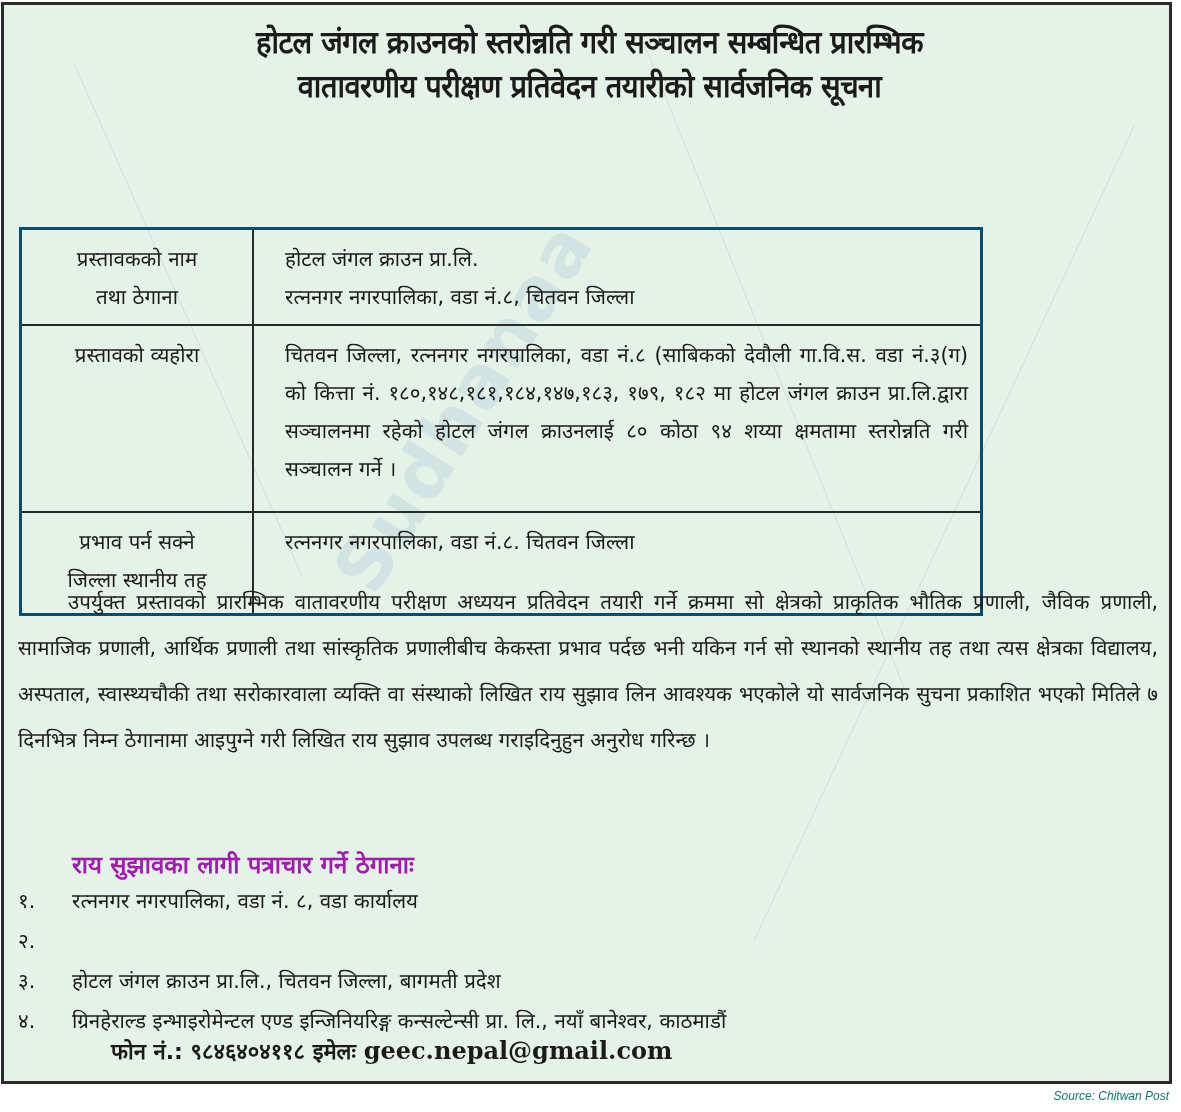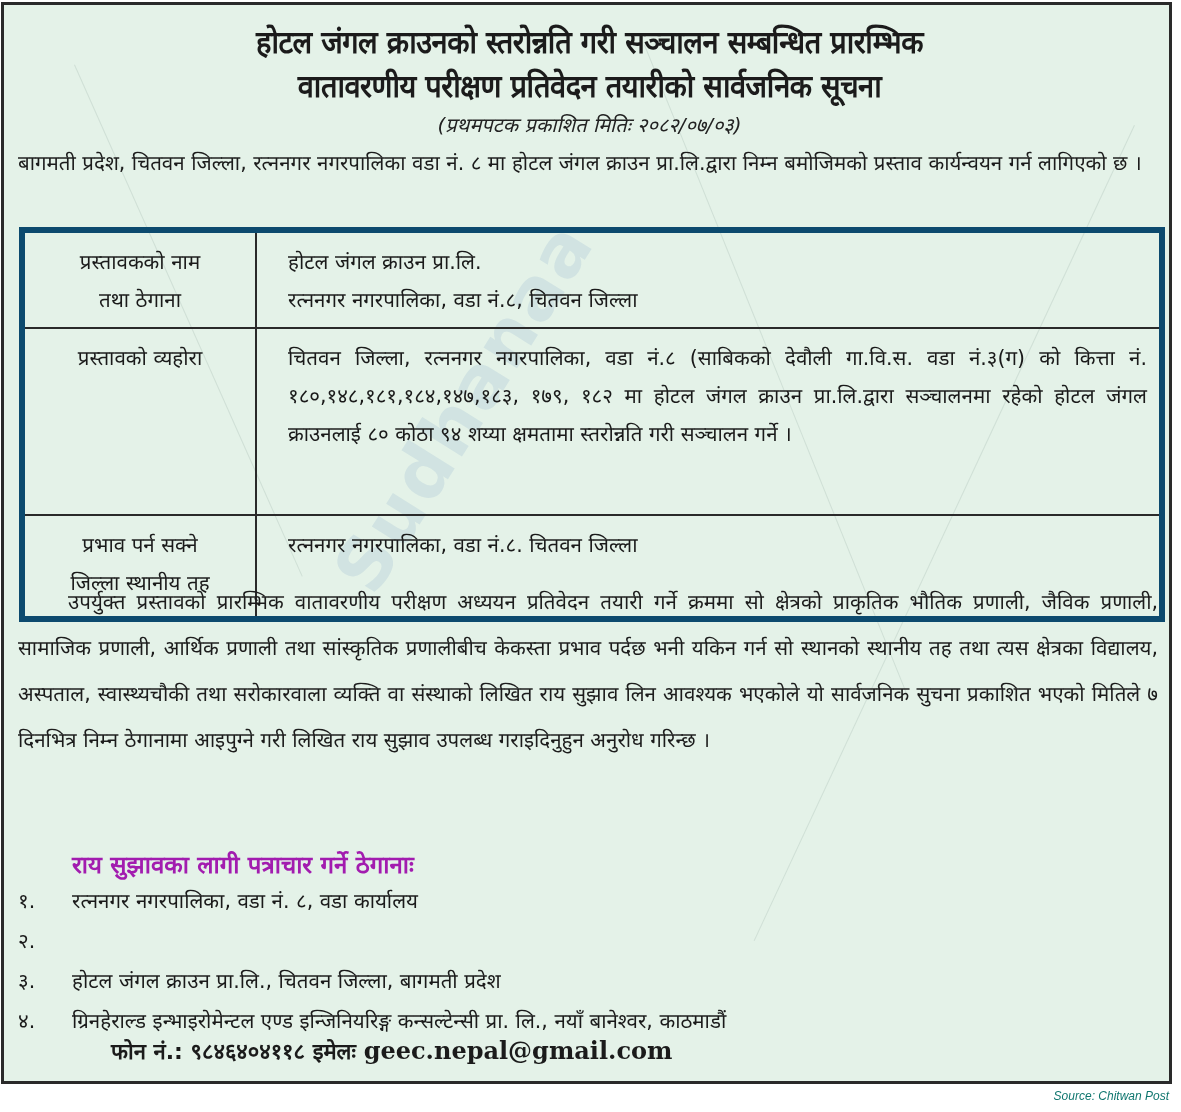--- a/index.html
+++ b/index.html
@@ -27,22 +27,22 @@
   .subtitle {
     position:absolute; left:0; width:1171px; top:106px; text-align:center;
     font-size:20px; font-style:italic; color:#222;
   }
   .para {
     position:absolute; left:14px; width:1140px; font-size:20.5px; line-height:40px;
     text-align:justify; color:#1c1c1c;
   }
   .intro { top:138px; }
   table.proposal {
-    position:absolute; left:15px; top:222px; width:1146px; border-collapse:collapse;
-    border:6px solid #0c4a6e; font-size:20.5px;
+    position:absolute; left:15px; top:222px; width:964px; border-collapse:collapse;
+    border:3px solid #0c4a6e; font-size:20.5px;
   }
   table.proposal td { border:2px solid #2a2a2a; vertical-align:top; padding:0; }
   table.proposal td.label { width:230px; text-align:center; line-height:38px; padding-top:10px; }
   table.proposal td.value { padding:10px 12px 8px 31px; line-height:38px; text-align:justify; }
   tr.r1 td { height:73px; }
   tr.r2 td { height:167px; }
   tr.r3 td { height:82px; }
   .body-para { top:574px; text-indent:50px; line-height:46px; }
   .addr-heading {
     position:absolute; left:68px; top:842px; font-weight:bold; font-size:24px; color:#a21caf;
@@ -64,23 +64,21 @@
 <body>
 
 <div class="frame">
   <div class="wm-line" style="left:70px;top:60px;height:560px;transform:rotate(-24deg);"></div>
   <div class="wm-line" style="left:640px;top:40px;height:700px;transform:rotate(-22deg);"></div>
   <div class="wm-line" style="left:1130px;top:120px;height:900px;transform:rotate(25deg);"></div>
   <div class="wm-text">Sudhanaa</div>
 
   <div class="title l1">होटल जंगल क्राउनको स्तरोन्नति गरी सञ्चालन सम्बन्धित प्रारम्भिक</div>
   <div class="title l2">वातावरणीय परीक्षण प्रतिवेदन तयारीको सार्वजनिक सूचना</div>
-  <div class="subtitle">(प्रथमपटक प्रकाशित मितिः २०८२/०७/०३)</div>
 
-  <div class="para intro">बागमती प्रदेश, चितवन जिल्ला, रत्ननगर नगरपालिका वडा नं. ८ मा होटल जंगल क्राउन प्रा.लि.द्वारा निम्न बमोजिमको प्रस्ताव कार्यन्वयन गर्न लागिएको छ ।</div>
 
   <table class="proposal">
     <tbody>
         <tr class="r1">
       <td class="label">
         <div>प्रस्तावकको नाम</div>
         <div>तथा ठेगाना</div>
       </td>
       <td class="value">
         <div>होटल जंगल क्राउन प्रा.लि.</div>

